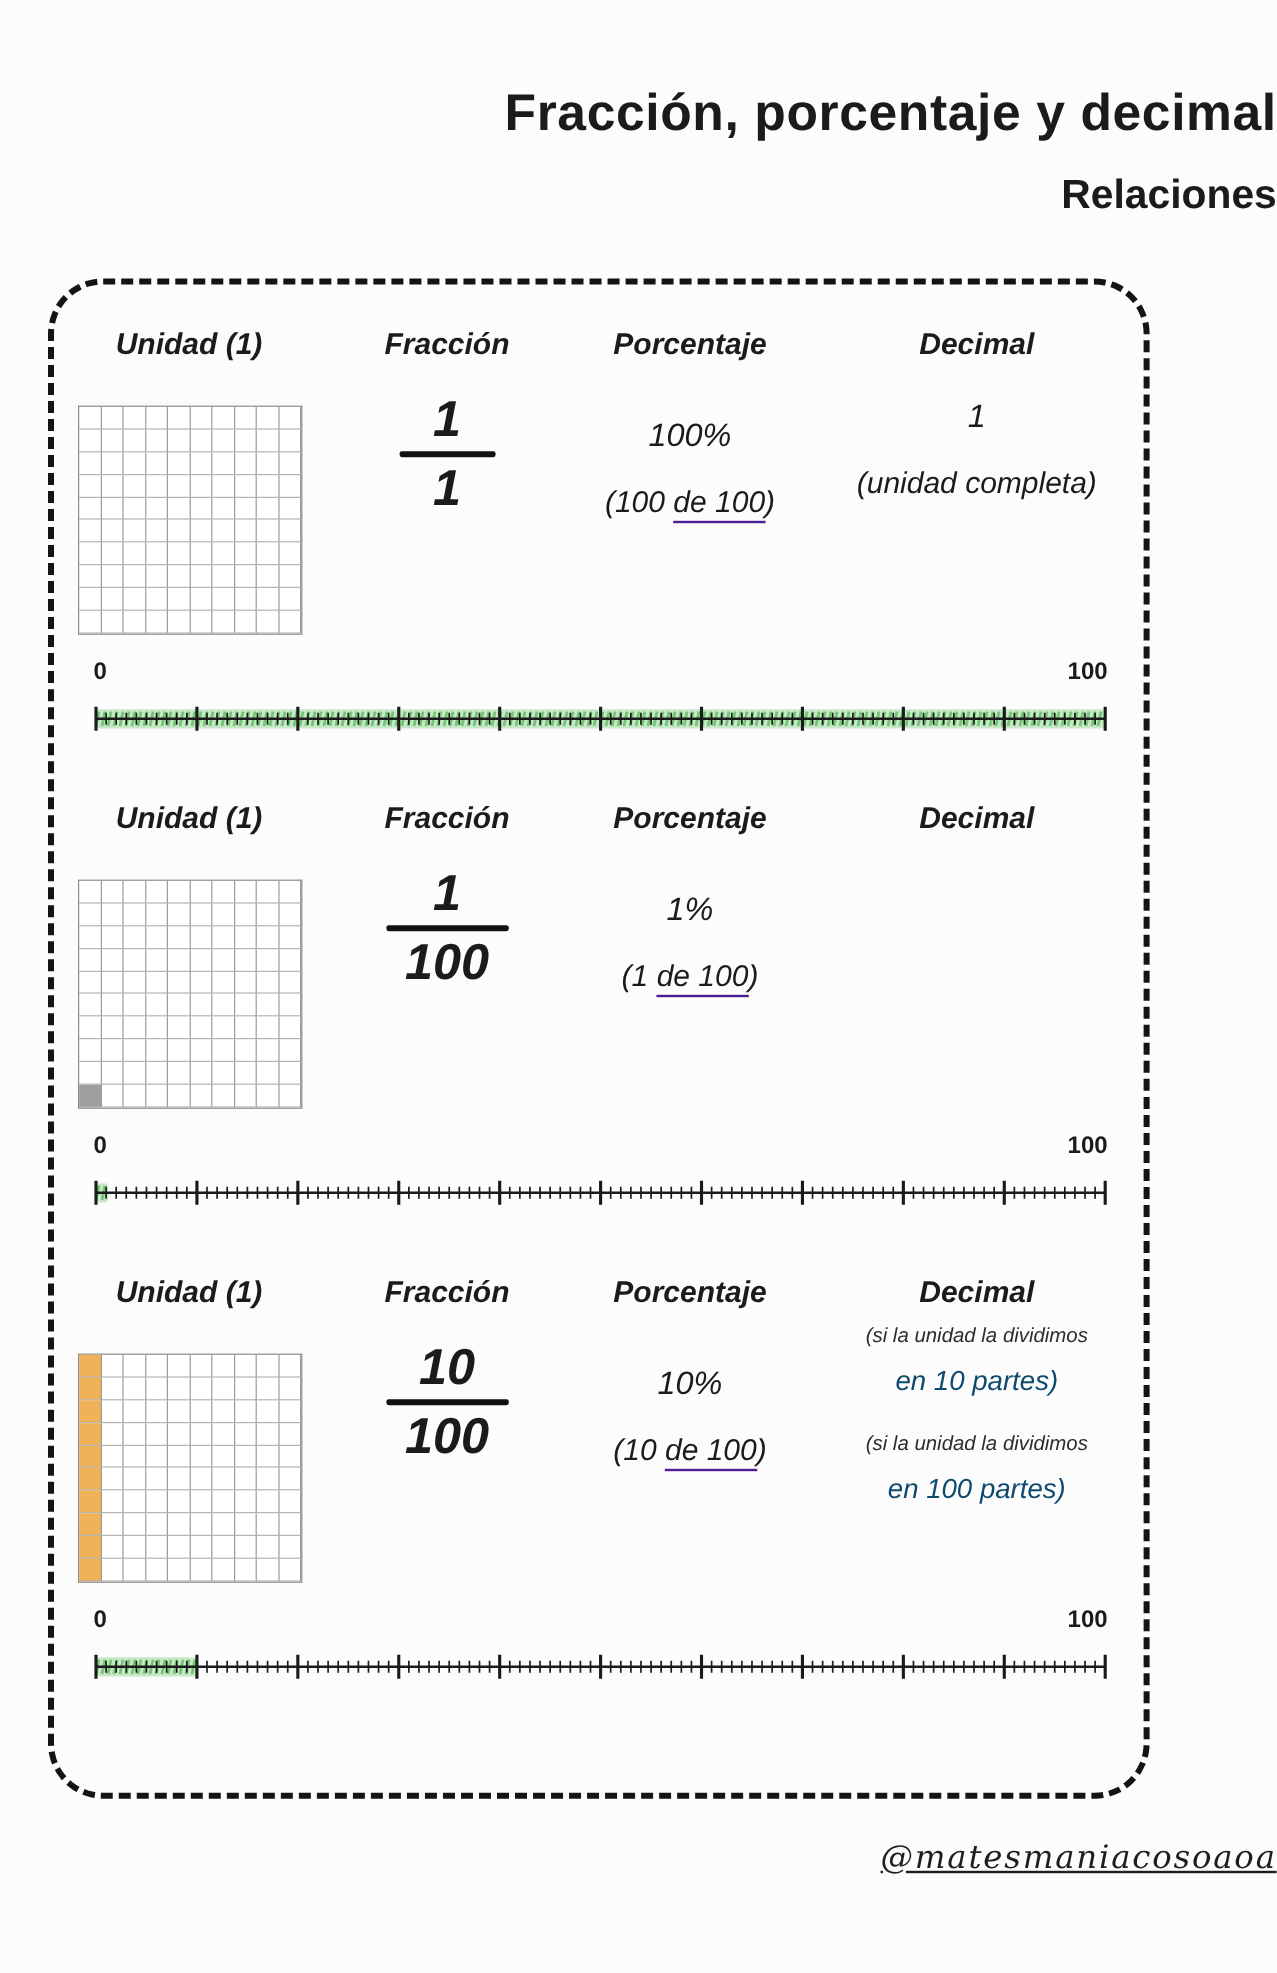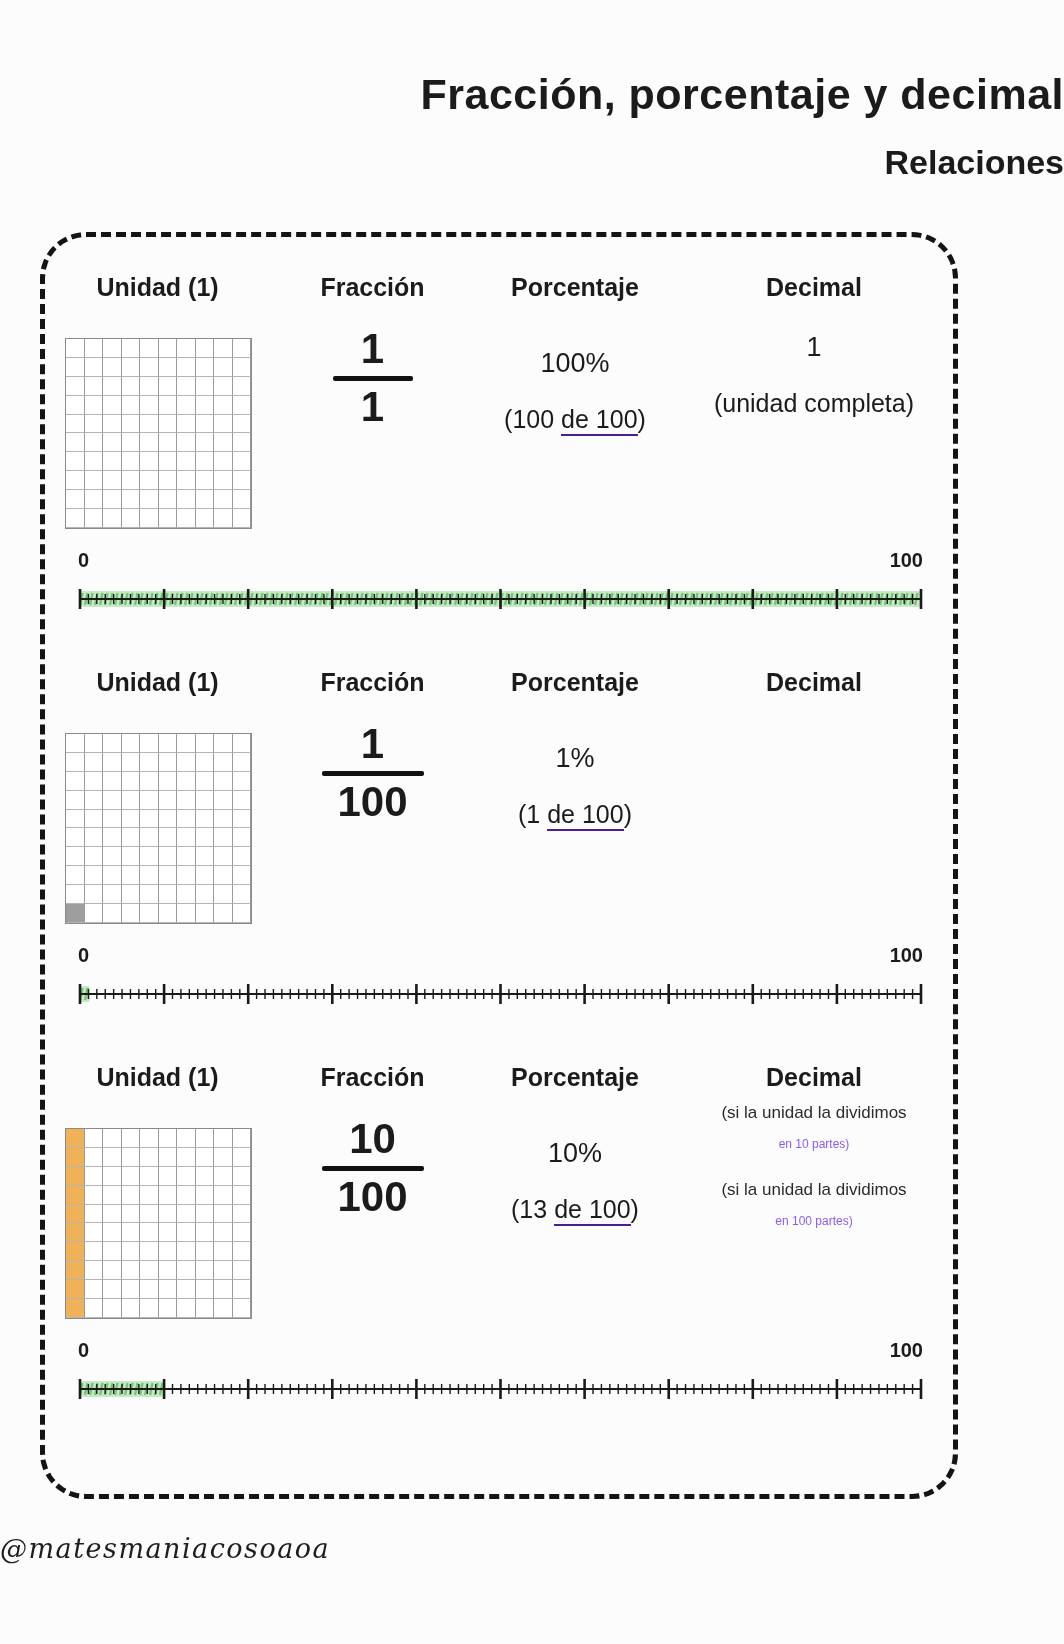--- a/index.html
+++ b/index.html
@@ -23,20 +23,21 @@
     padding:36px 0 88px 0;
   }
 
   .section { margin-bottom:52px; }
   .section:last-child { margin-bottom:0; }
 
   .cols {
     display:grid;
     grid-template-columns:225px 205px 200px 278px;
     align-items:start;
+    font-style:italic;
   }
   .col { text-align:center; }
   .col-header { font-size:25px; font-weight:700; }
 
   .grid10 {
     display:grid;
     width:187px;
     height:191px;
     margin:36px auto 0 20px;
     border:1px solid #8a8a8a;
@@ -62,38 +63,39 @@
   .pct-sub  { font-size:25px; margin-top:26px; }
   .u-part { border-bottom:2px solid #4c1d95; padding-bottom:1px; }
 
   .dec-block { margin-top:30px; }
   .dec-main { font-size:27px; }
   .dec-sub  { font-size:25px; margin-top:26px; }
 
   .dec-multi { margin-top:8px; }
   .dec-value { font-size:27px; }
   .dec-note  { font-size:17px; color:#2c2c2c; margin-top:12px; line-height:1.0; }
-  .dec-note2 { font-size:12px; color:#8b5cf6; margin-top:16px; }
+  .dec-note2 { font-size:23px; color:#0c4a6e; margin-top:16px; }
   .dec-gap   { margin-top:30px; }
 
   .numline-block { margin:20px 30px 0 33px; }
   .nl-labels {
     display:flex; justify-content:space-between;
     font-size:20px; font-weight:700; padding:0 0 6px 0;
   }
   .numline-svg { display:block; width:845px; height:38px; }
 
   .footer {
-    text-align:left;
+    text-align:right;
     margin-top:34px;
     font-family:"DejaVu Serif", serif;
     font-style:italic;
     font-size:27px;
     letter-spacing:1.5px;
     color:#1e1e1e;
+    text-decoration:underline;
   }
 </style>
 </head>
 <body>
 
 <div class="titles">
   <div class="main-title">Fracción, porcentaje y decimal</div>
   <div class="sub-title">Relaciones</div>
 </div>
 
@@ -695,21 +697,21 @@
         <div class="fraction wide">
           <span class="frac-num">10</span>
           <span class="frac-bar"></span>
           <span class="frac-den">100</span>
         </div>
       </div>
       <div class="col">
         <div class="col-header">Porcentaje</div>
         <div class="pct-block">
           <div class="pct-main">10%</div>
-          <div class="pct-sub"><span>(13 </span><span class="u-part">de 100</span><span>)</span></div>
+          <div class="pct-sub"><span>(10 </span><span class="u-part">de 100</span><span>)</span></div>
         </div>
       </div>
       <div class="col">
         <div class="col-header">Decimal</div>
         <div class="dec-multi">
           <div class="dec-note">(si la unidad la dividimos</div>
           <div class="dec-note2">en 10 partes)</div>
         </div>
         <div class="dec-multi dec-gap">
           <div class="dec-note">(si la unidad la dividimos</div>

